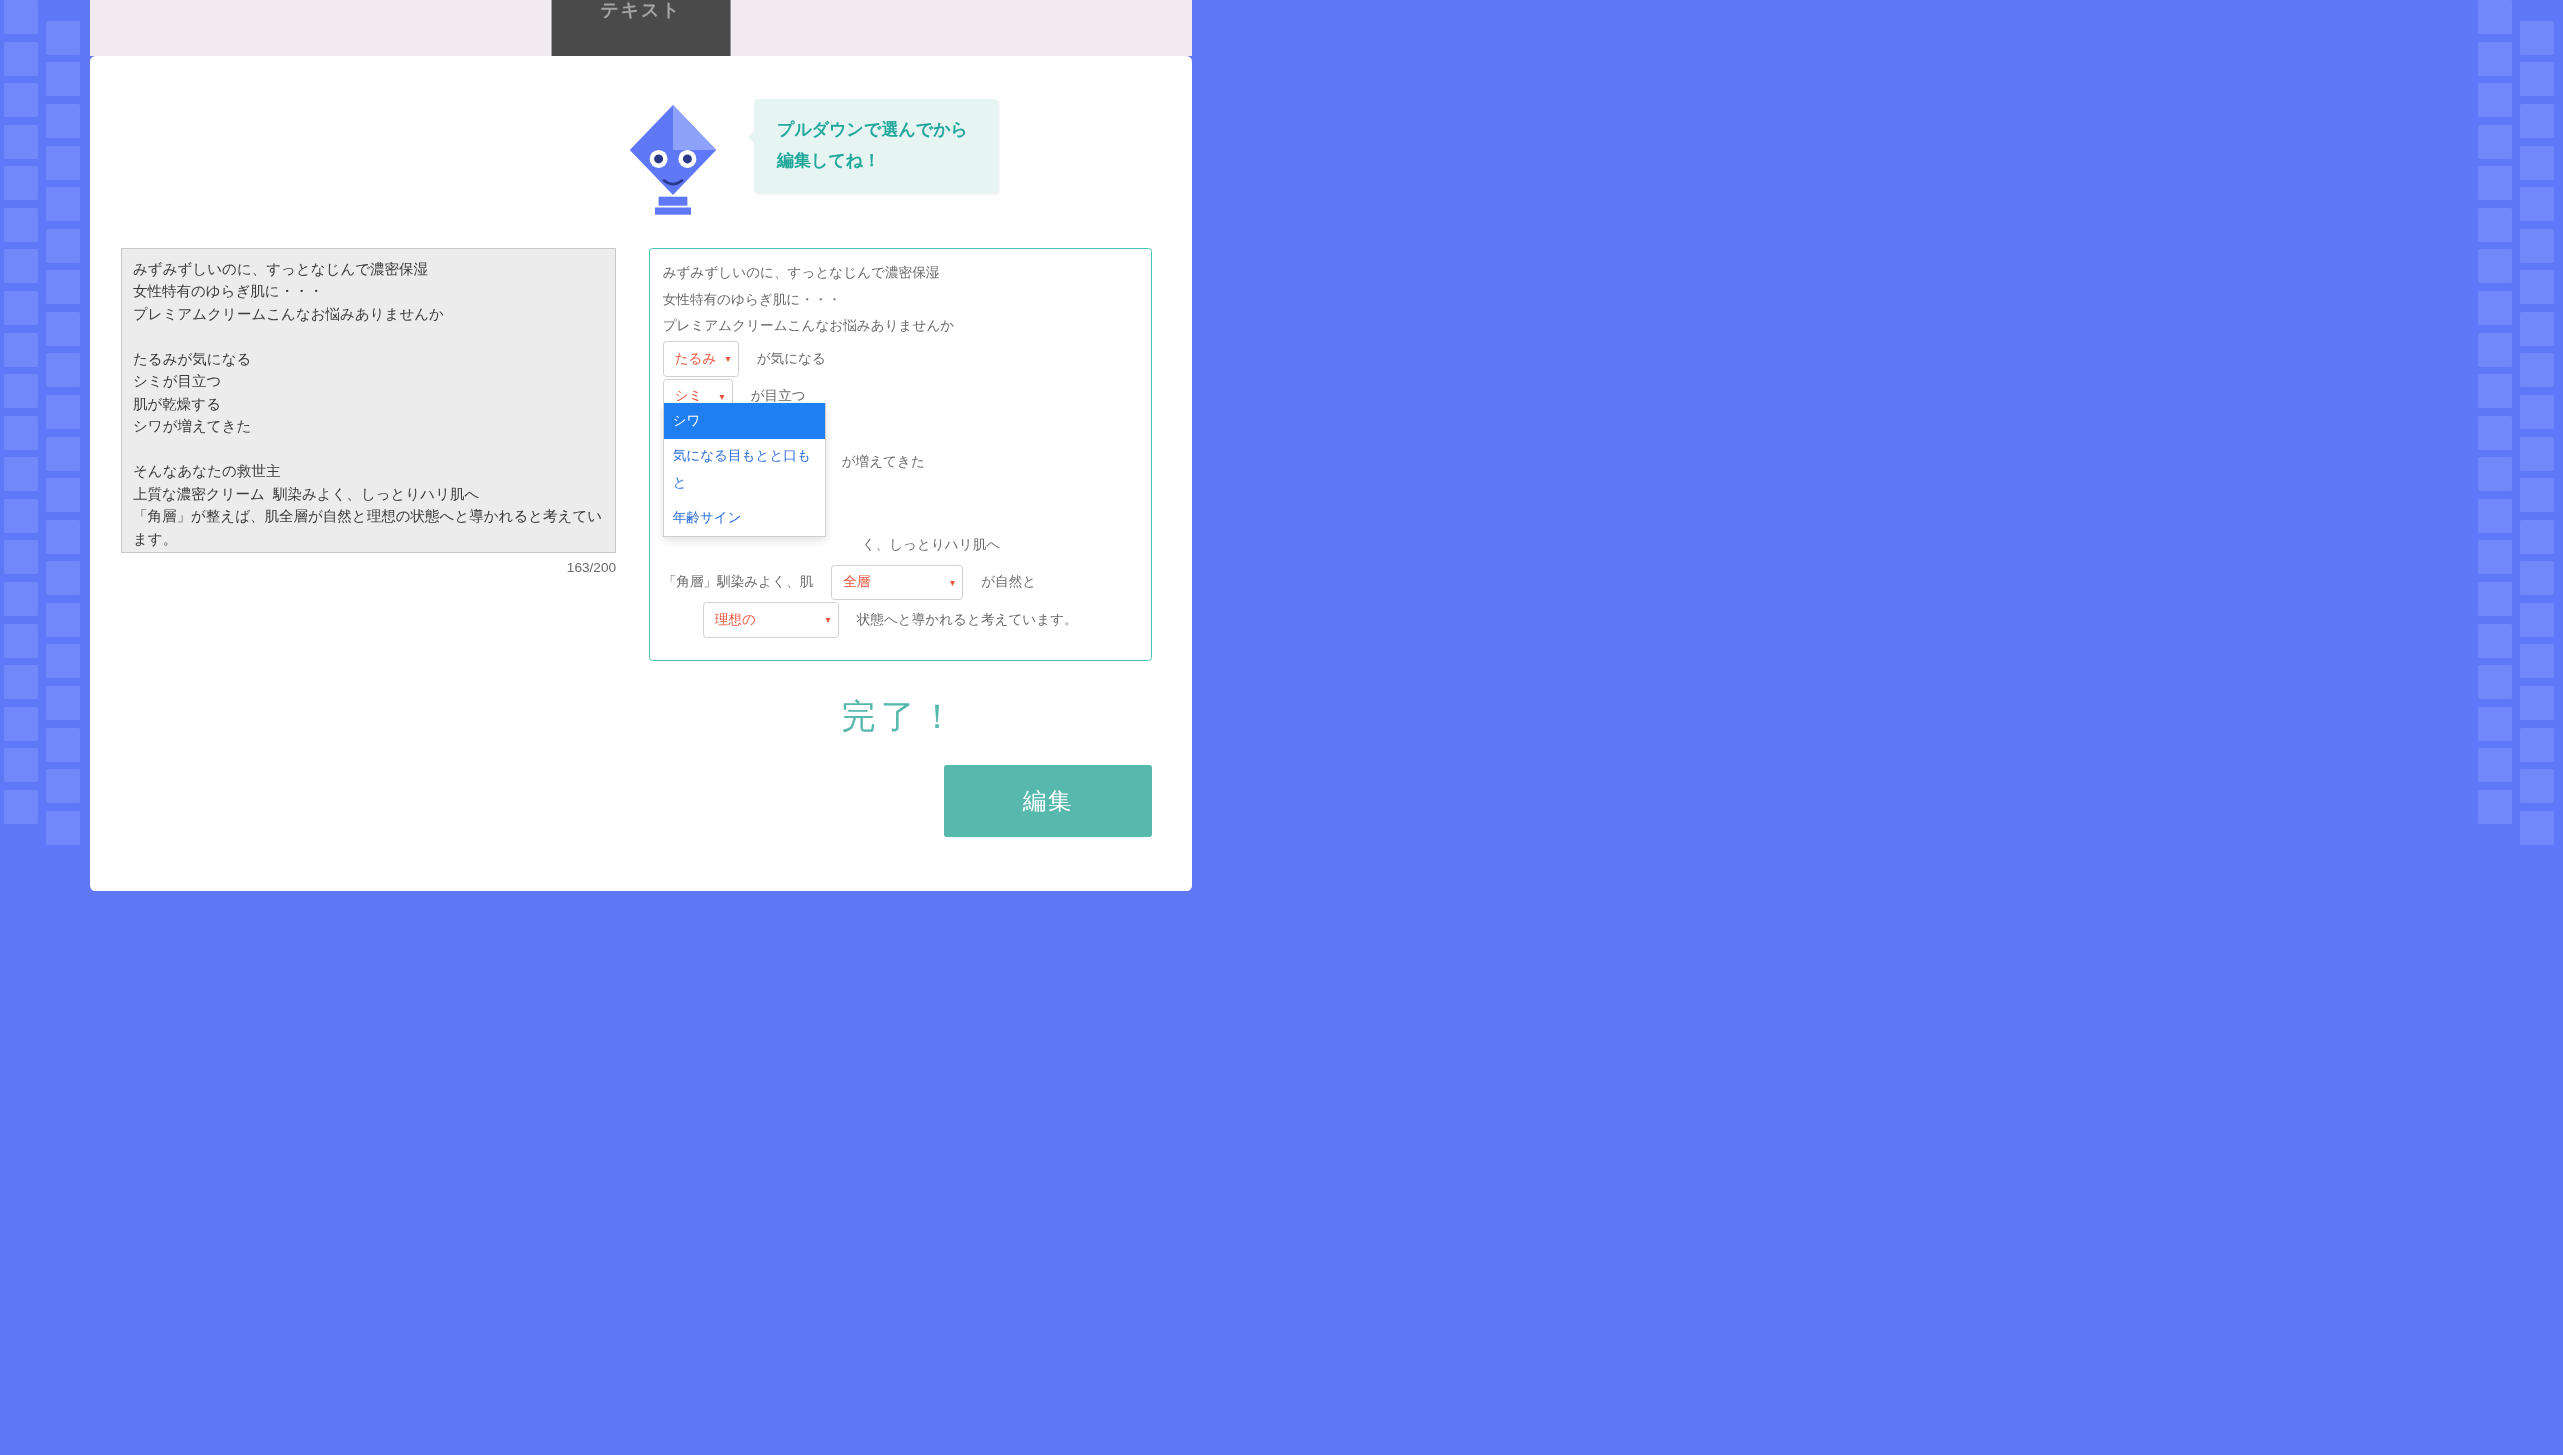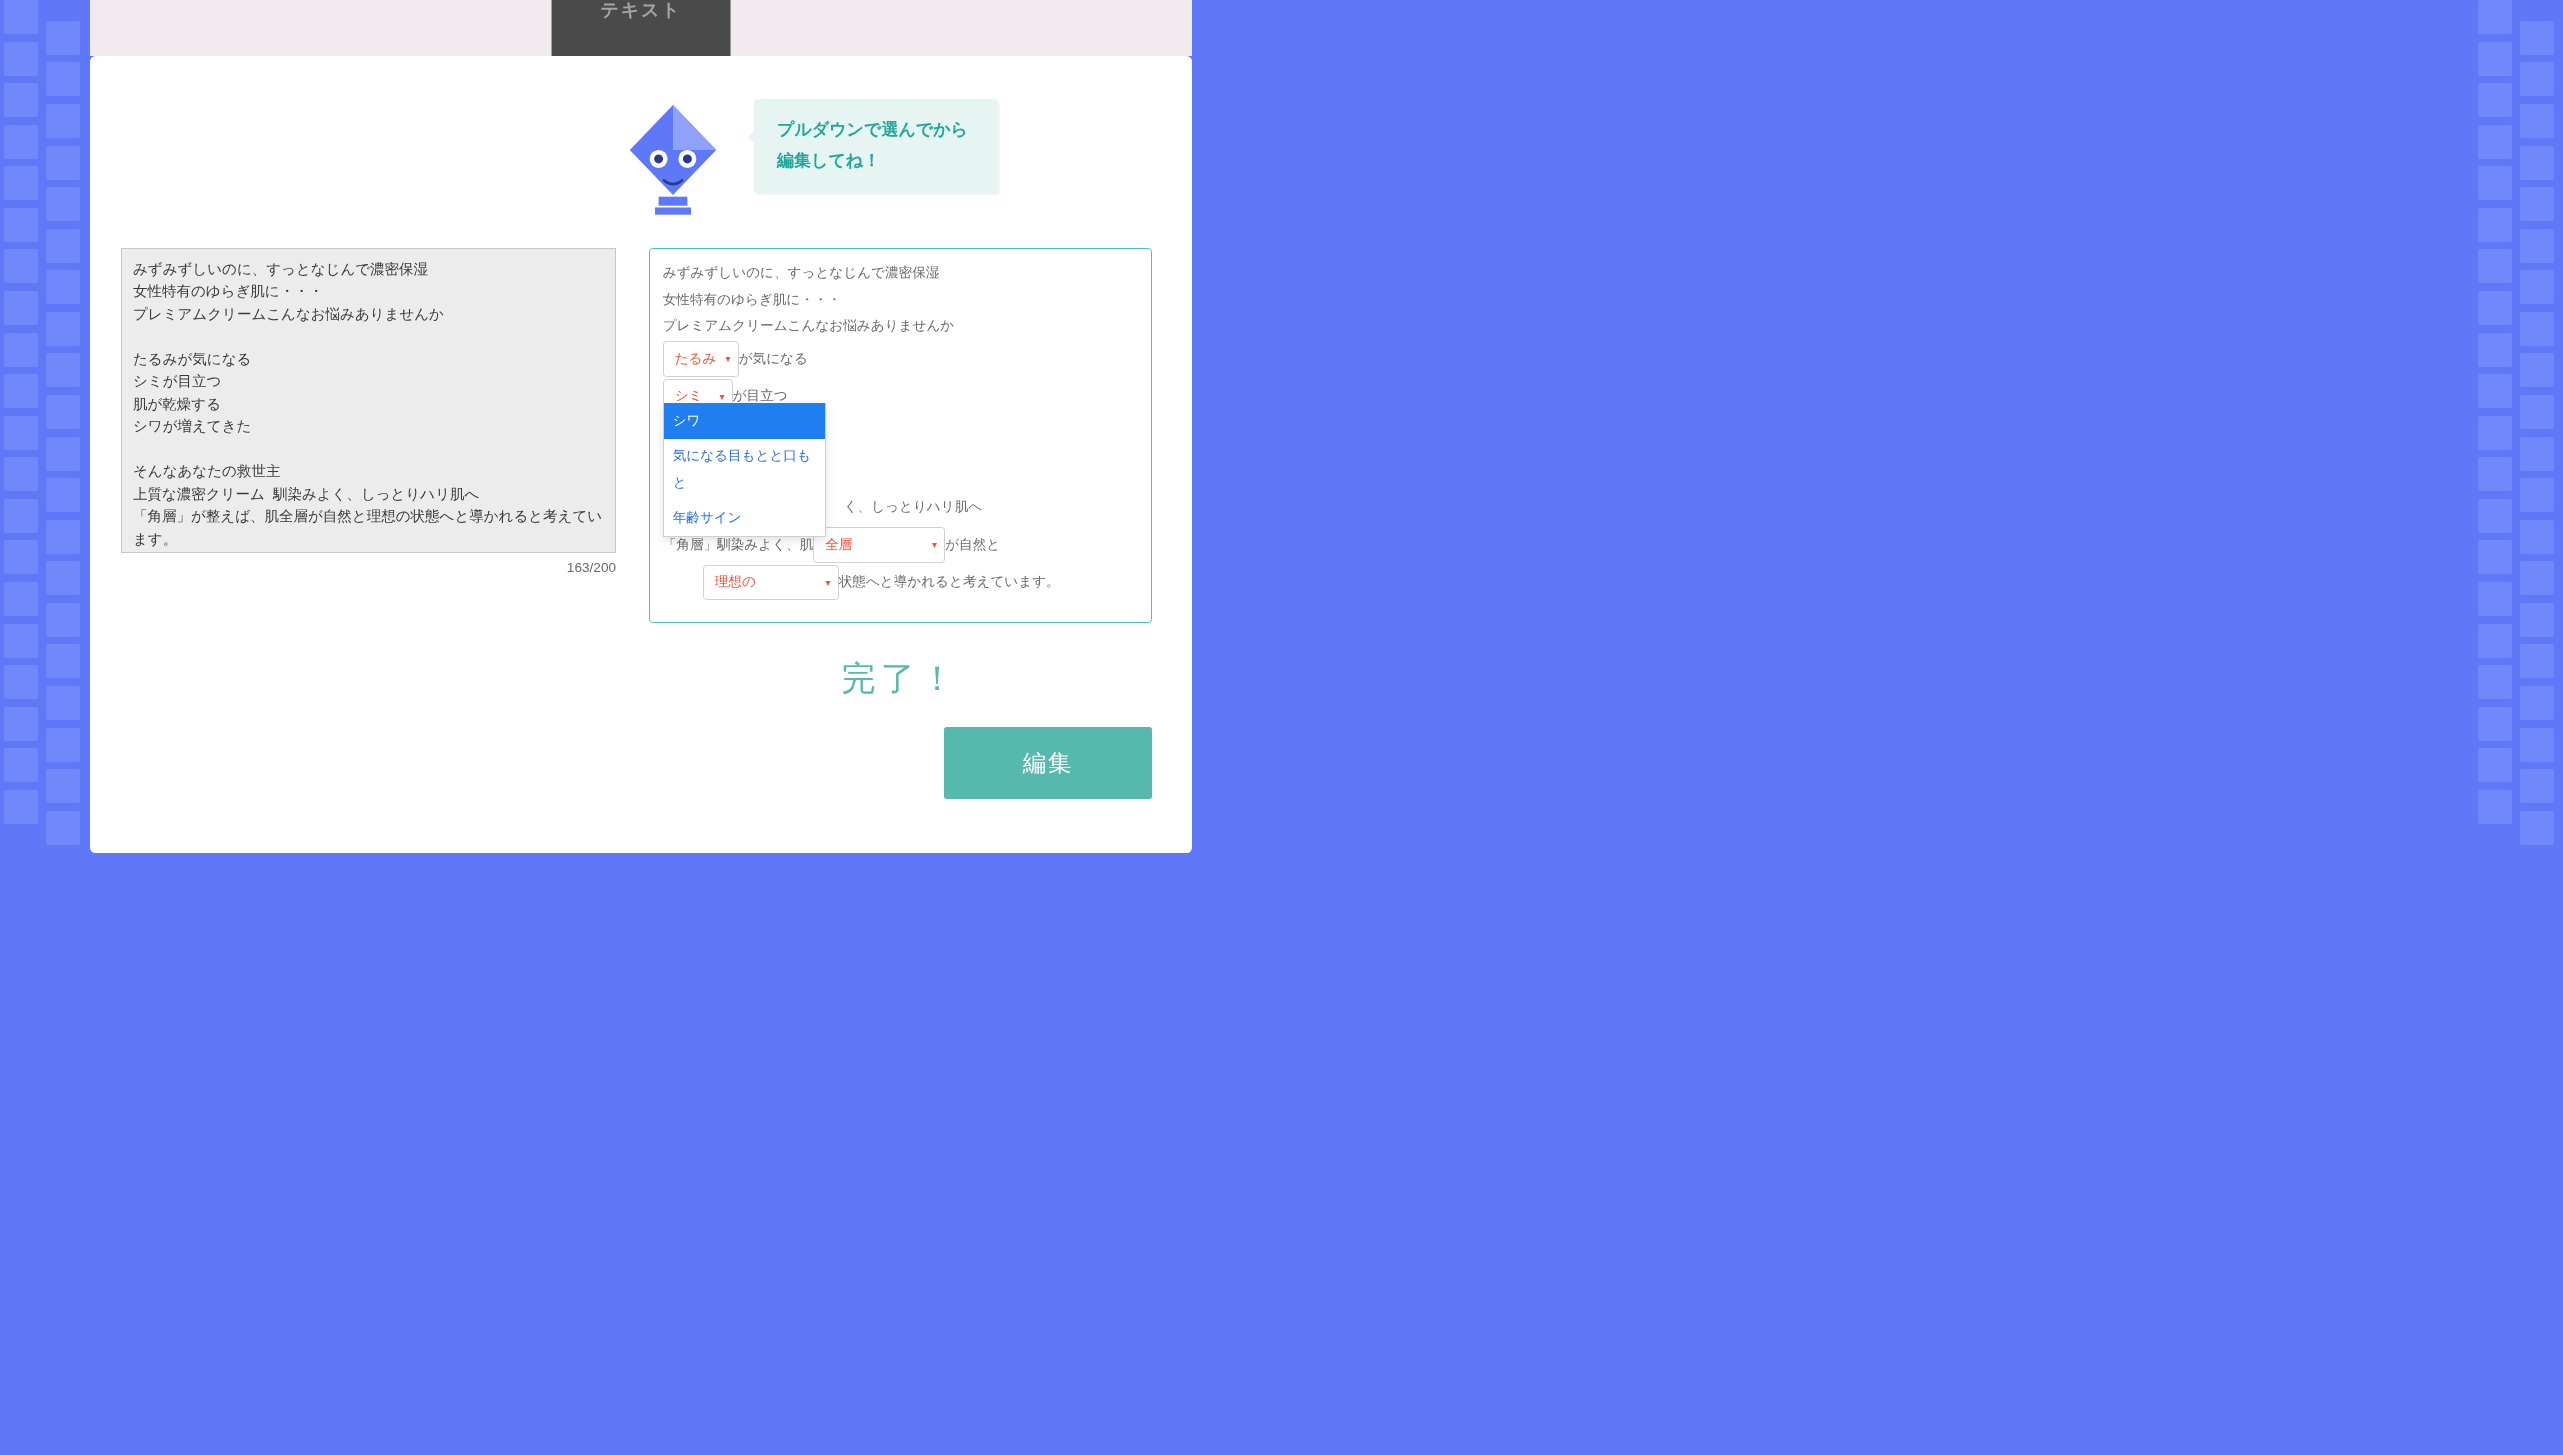--- a/index.html
+++ b/index.html
@@ -137,21 +137,21 @@
     border: 1.8px solid #4cc1b5;
     border-radius: 3.6px;
     padding: 11px 12.7px 20px 12.7px;
     min-height: 305px;
     font-size: 13.6px;
     color: #6a6a6a;
     line-height: 1.95;
     position: relative;
   }
   .result-panel .line { display: block; }
-  .inline-row { display: flex; align-items: center; gap: 0; flex-wrap: wrap; margin: 1.8px 0; }
+  .inline-row { display: flex; align-items: center; gap: 18px; flex-wrap: wrap; margin: 1.8px 0; }
   .sel {
     display: inline-flex;
     align-items: center;
     justify-content: space-between;
     border: 0.9px solid #d0d0d0;
     border-radius: 3.6px;
     padding: 3.6px 7.2px 3.6px 11px;
     color: #e9563d;
     font-size: 13.6px;
     background: #fff;
@@ -366,20 +366,27 @@
           <div class="inline-row">
             <span class="sel">
               <span>シミ</span>
               <span class="chev">▾</span>
             </span>
             <span>が目立つ</span>
           </div>
 
           <span class="line">肌が乾燥する</span>
 
+          <div class="inline-row">
+            <span class="sel wide">
+              <span>シワ</span>
+              <span class="chev">▾</span>
+            </span>
+            <span>が増えてきた</span>
+          </div>
 
           <div class="dropdown-open">
             <div class="opt sel-hl">シワ</div>
             <div class="opt">気になる目もとと口もと</div>
             <div class="opt">年齢サイン</div>
           </div>
 
           <div class="inline-row" style="margin-top:47px;">
             <span class="sel red2" style="visibility:hidden">
               <span>—</span>

